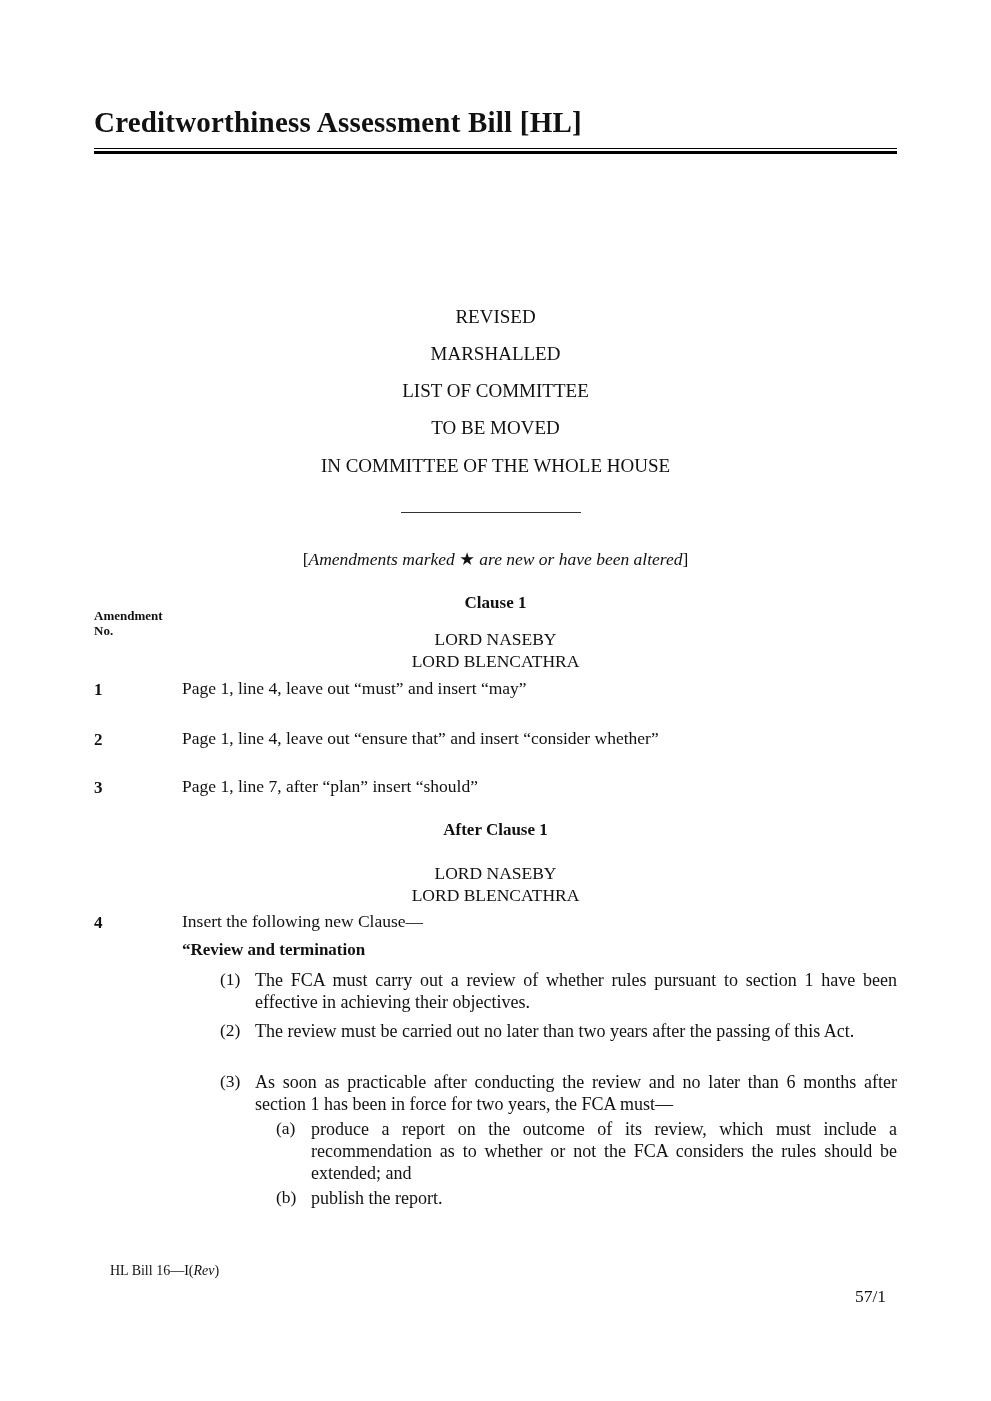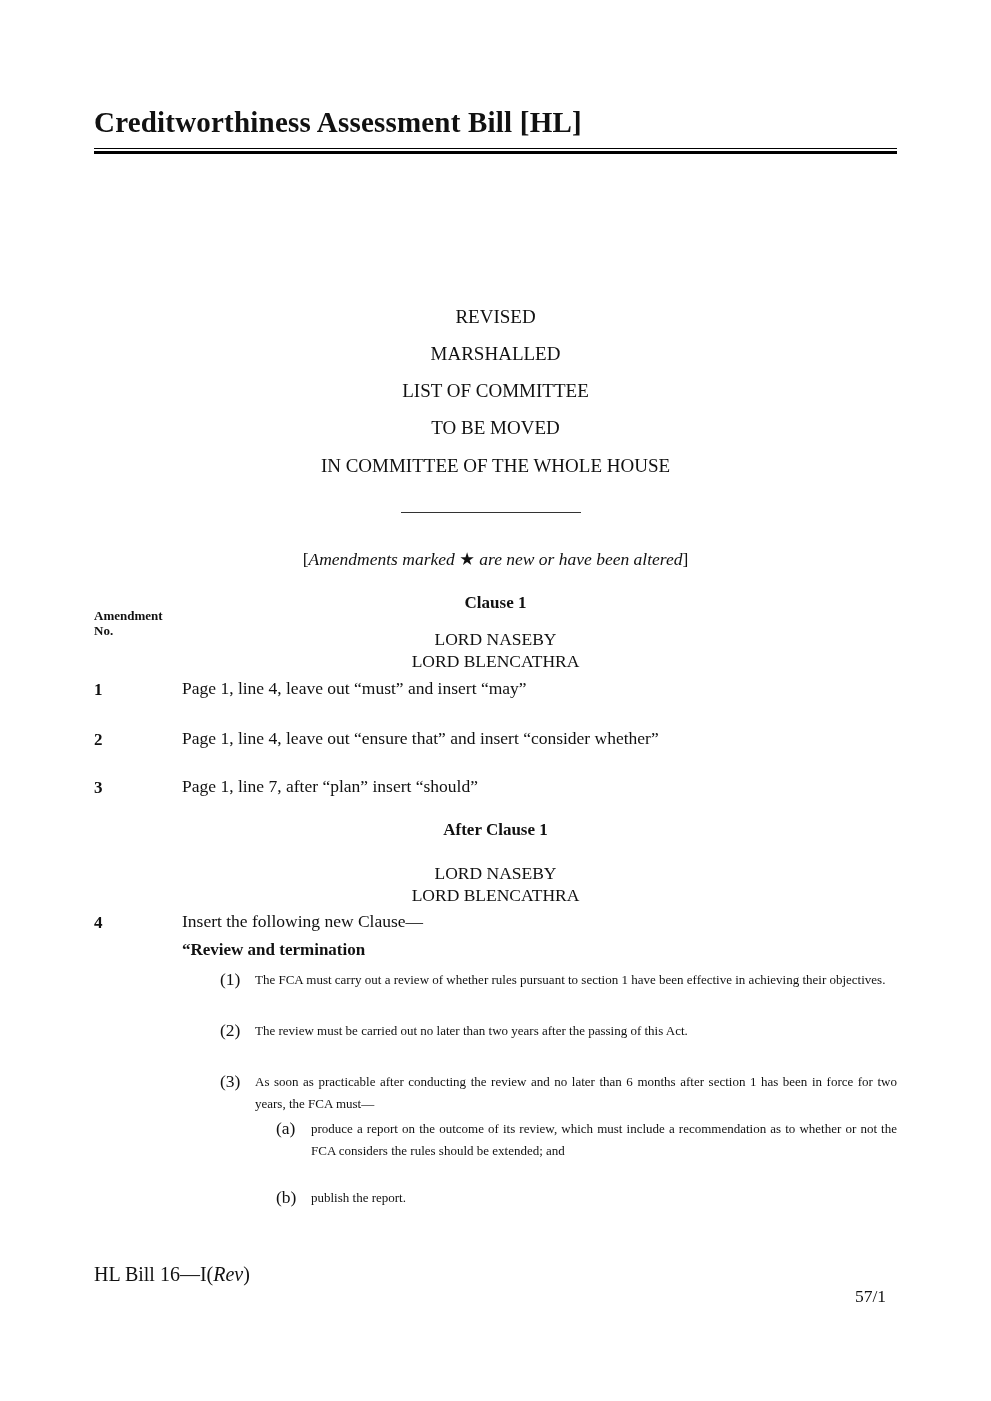--- a/index.html
+++ b/index.html
@@ -11,23 +11,23 @@
   .rule-thick { left: 94px; width: 803px; top: 151px; height: 3px; background: #000; }
   .center { left: 94px; width: 803px; text-align: center; font-size: 19px; }
   .short-rule { left: 401px; width: 180px; top: 512px; height: 1px; background: #333; }
   .note { left: 94px; width: 803px; top: 549px; text-align: center; font-size: 17.5px; }
   .note i { font-style: italic; }
   .amend-hdr { left: 94px; top: 596px; font-size: 13px; font-weight: bold; line-height: 15px; margin-top: 12px; }
   .heading { left: 94px; width: 803px; text-align: center; font-size: 17px; font-weight: bold; }
   .lords { left: 94px; width: 803px; text-align: center; font-size: 17.5px; line-height: 22px; }
   .num { left: 94px; font-size: 17px; font-weight: bold; }
   .text { left: 182px; font-size: 17.5px; }
-  .para { font-size: 13px; line-height: 22px; text-align: justify; }
+  .para { font-size: 18px; line-height: 22px; text-align: justify; }
   .pnum { font-size: 17.5px; }
-  .footer-left { left: 94px; top: 1263px; font-size: 20px; text-align: right; }
+  .footer-left { left: 110px; top: 1263px; font-size: 14px; text-align: right; }
   .footer-right { right: 105px; top: 1286px; font-size: 17.5px; }
 </style>
 </head>
 <body>
 
 <div class="abs title">Creditworthiness Assessment Bill [HL]</div>
 <div class="abs rule-thin"></div>
 <div class="abs rule-thick"></div>
 
 <div class="abs center" style="top:306px">REVISED</div>

